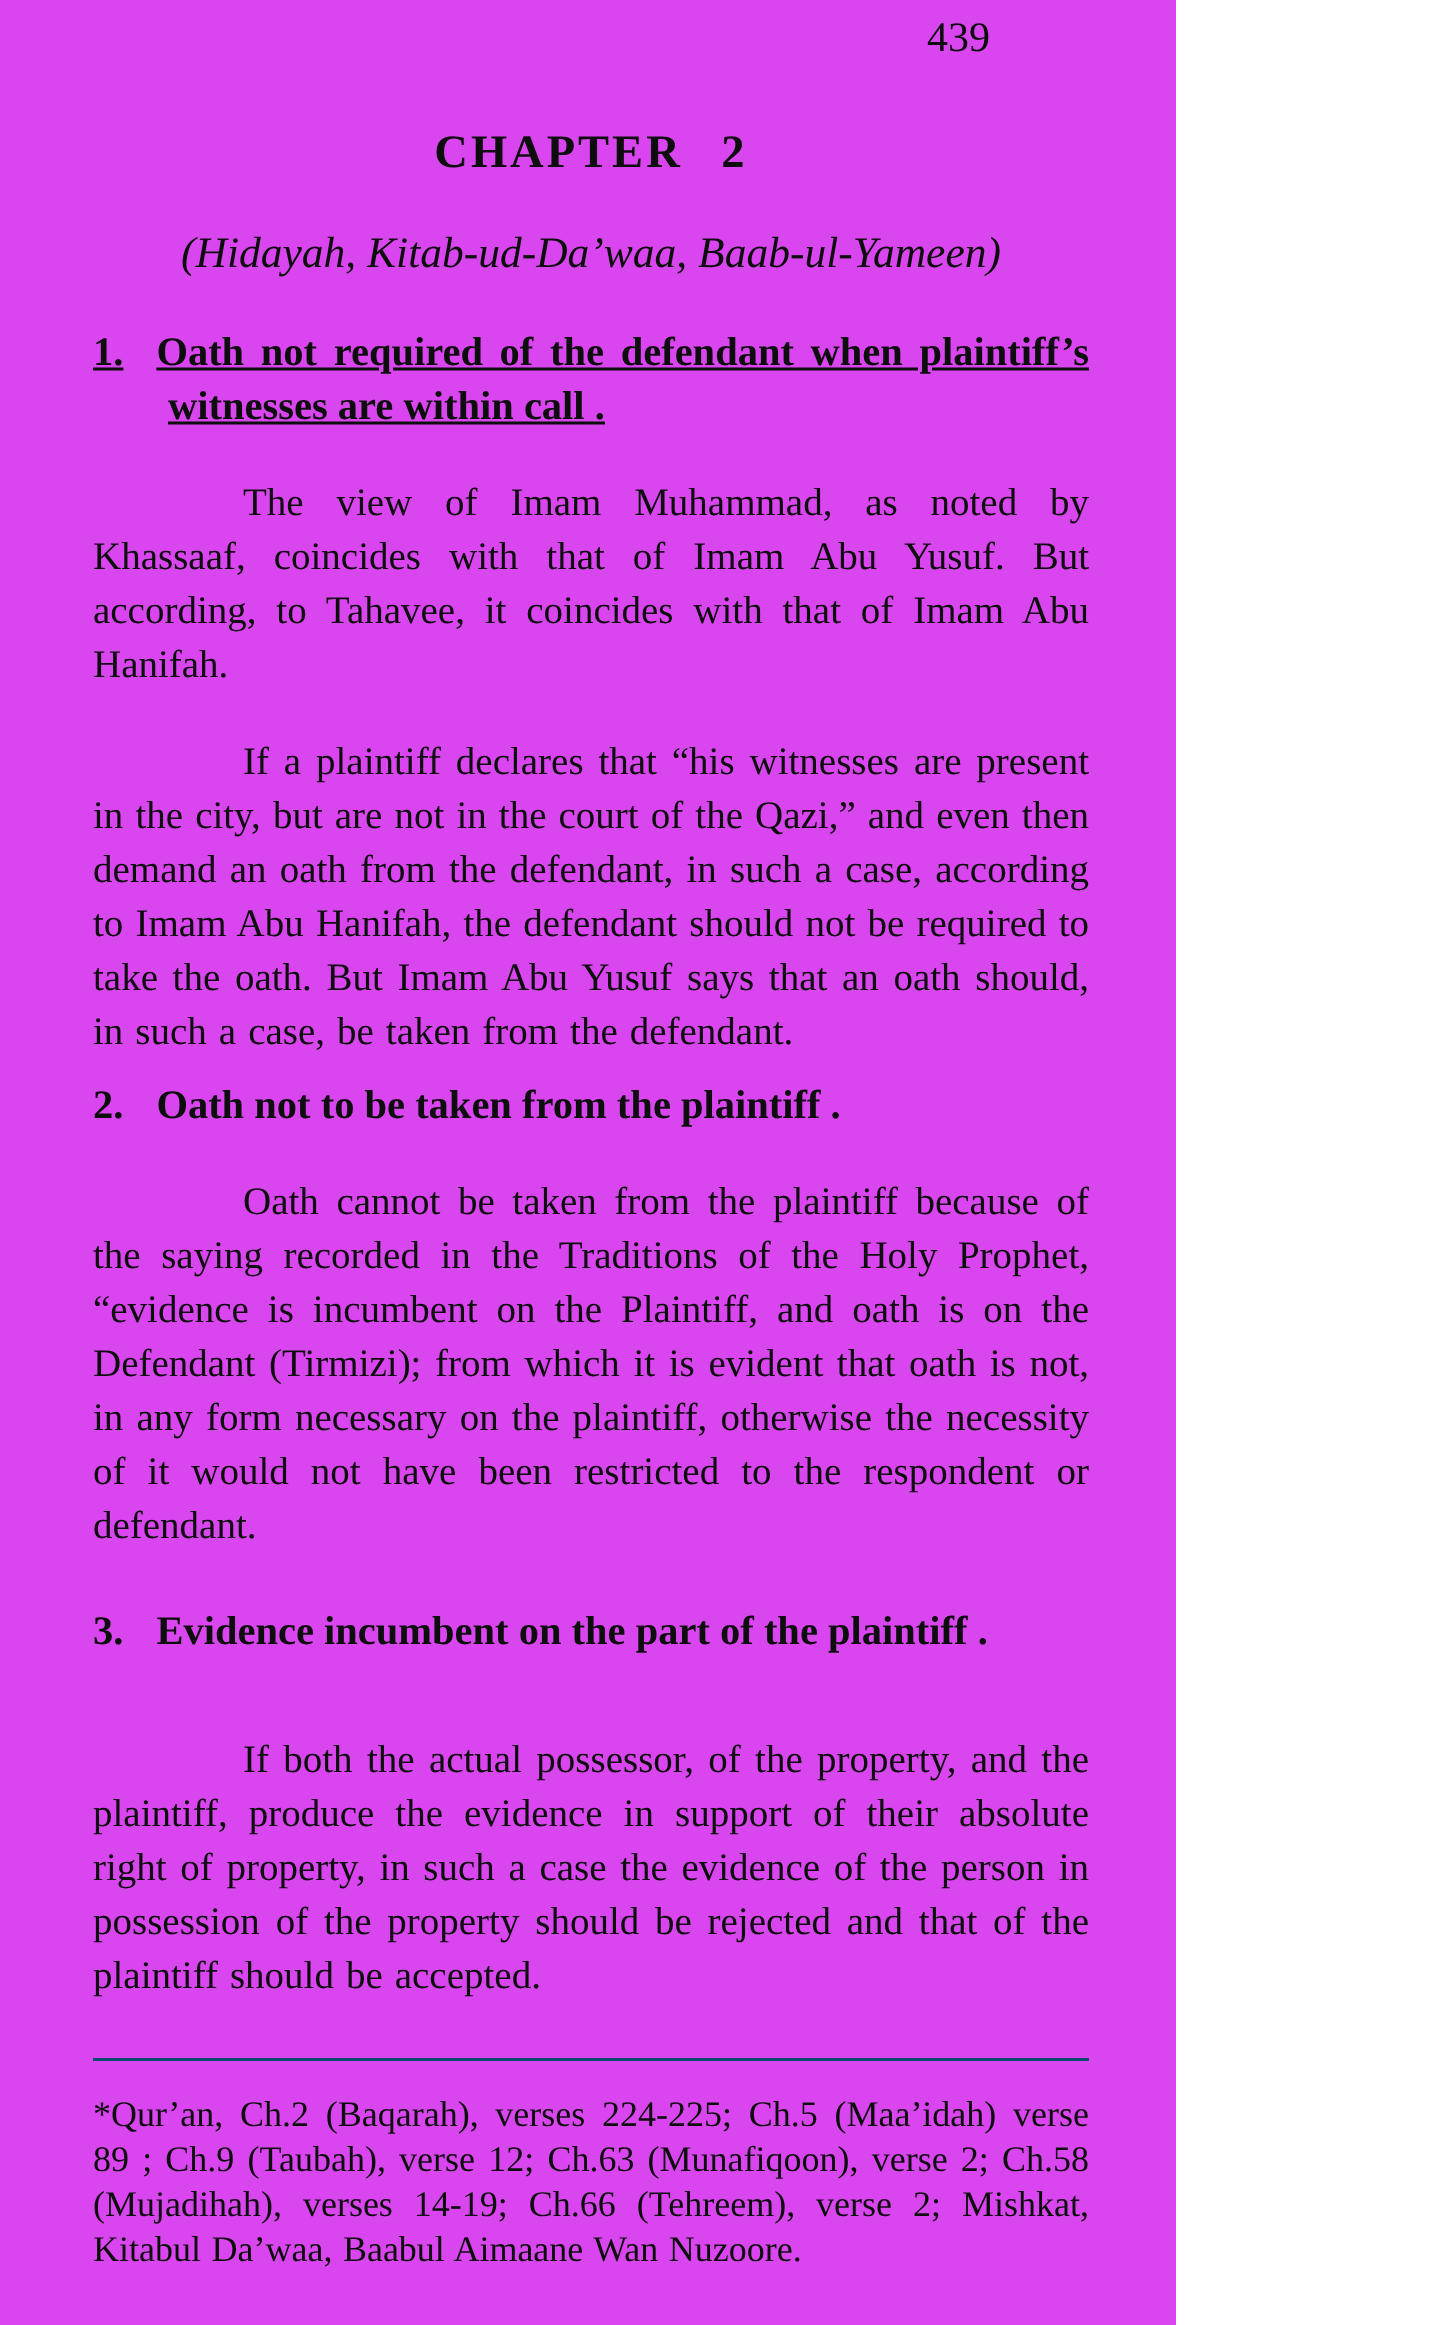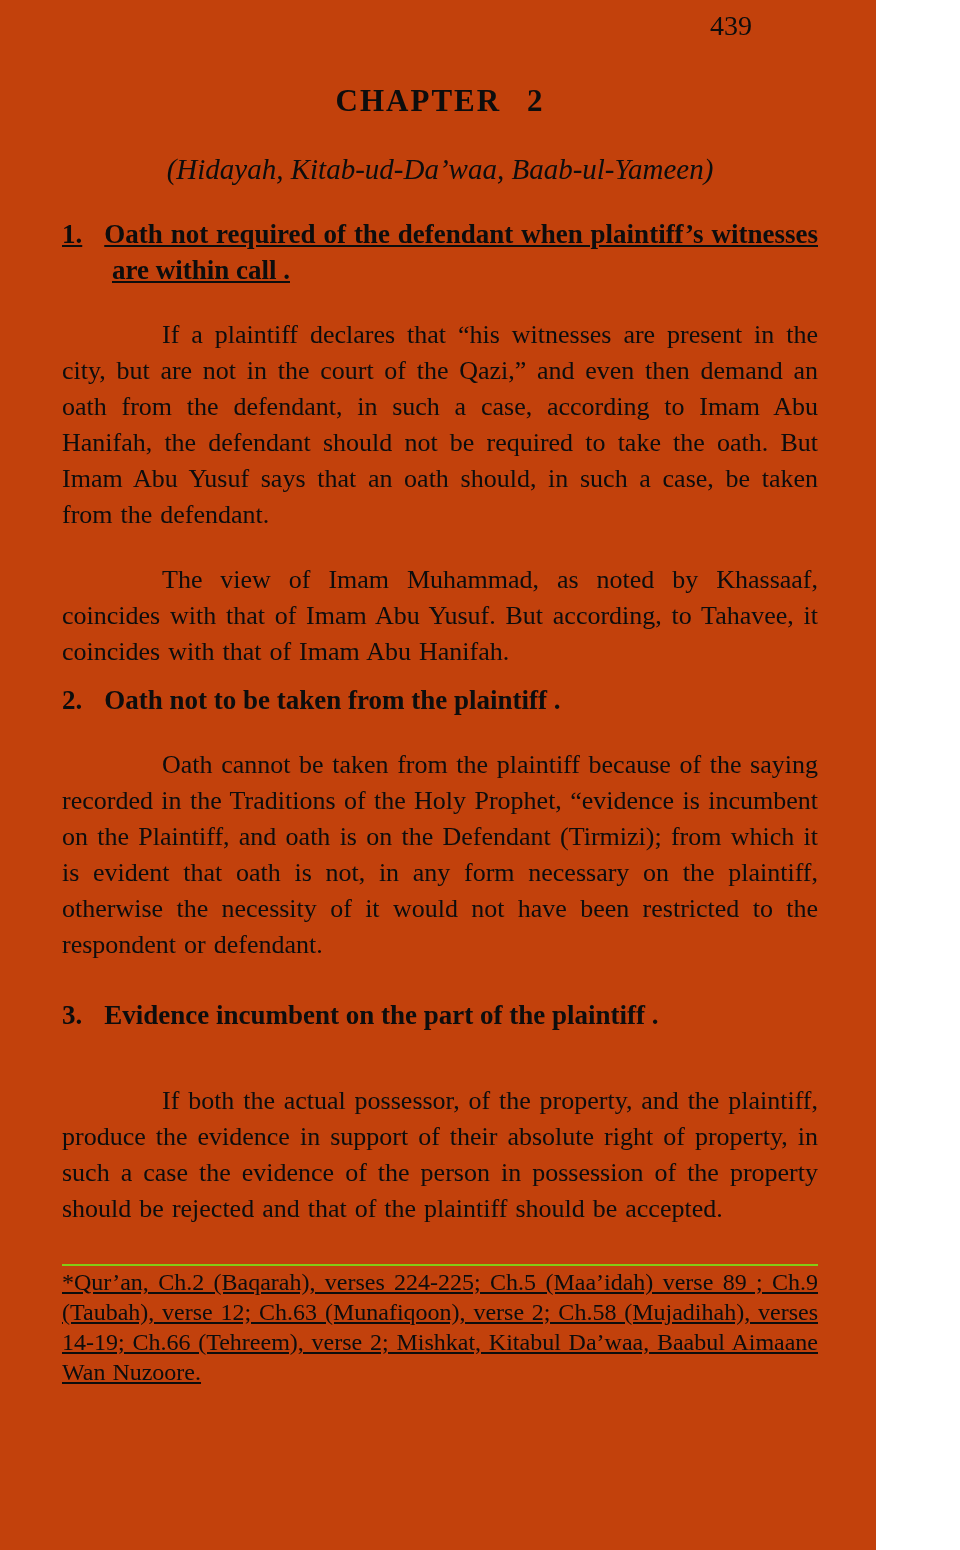--- a/index.html
+++ b/index.html
@@ -5,24 +5,24 @@
   * { margin: 0; padding: 0; box-sizing: border-box; }
   html, body { background: #ffffff; }
   body {
     width: 960px;
     min-height: 1550px;
     margin: 0 auto;
     font-family: "Liberation Serif", "DejaVu Serif", serif;
     color: #0d0d0d;
   }
   .page {
-    width: 876px;
+    width: 784px;
     min-height: 1550px;
     padding: 8px 58px 24px 62px;
-    background: #c2410c;
+    background: #d946ef;
     position: relative;
   }
   .page-number {
     text-align: right;
     padding-right: 66px;
     font-size: 28px;
     line-height: 36px;
   }
   .chapter-heading {
     margin-top: 38px;
@@ -64,23 +64,22 @@
     font-size: 26px;
     line-height: 36px;
     text-align: justify;
     text-indent: 100px;
     margin-top: 29px;
     word-spacing: 1.5px;
   }
   .section-3 p.body { margin-top: 50px; }
   .footnote-block {
     margin-top: 37px;
-    border-top: 2px solid #84cc16;
-    padding-top: 1px;
-    text-decoration: underline;
+    border-top: 2px solid #0c4a6e;
+    padding-top: 21px;
   }
   .footnote-text {
     font-size: 24px;
     line-height: 30px;
     text-align: justify;
     word-spacing: 1px;
   }
 </style>
 </head>
 <body>
@@ -89,22 +88,22 @@
 
   <div class="page-number">439</div>
 
   <h1 class="chapter-heading">CHAPTER 2</h1>
 
 
   <div class="chapter-subtitle">(Hidayah, Kitab-ud-Da’waa, Baab-ul-Yameen)</div>
 
   <div class="section section-1">
     <h3 class="section-heading"><span class="num">1.</span><span>Oath not required of the defendant when plaintiff’s witnesses are within call .</span></h3>
+    <p class="body">The view of Imam Muhammad, as noted by Khassaaf, coincides with that of Imam Abu Yusuf. But according, to Tahavee, it coincides with that of Imam Abu Hanifah.</p>
     <p class="body">If a plaintiff declares that “his witnesses are present in the city, but are not in the court of the Qazi,” and even then demand an oath from the defendant, in such a case, according to Imam Abu Hanifah, the defendant should not be required to take the oath. But Imam Abu Yusuf says that an oath should, in such a case, be taken from the defendant.</p>
-    <p class="body">The view of Imam Muhammad, as noted by Khassaaf, coincides with that of Imam Abu Yusuf. But according, to Tahavee, it coincides with that of Imam Abu Hanifah.</p>
   </div>
 
   <div class="section section-2">
     <h3 class="section-heading"><span class="num">2.</span><span>Oath not to be taken from the plaintiff .</span></h3>
     <p class="body">Oath cannot be taken from the plaintiff because of the saying recorded in the Traditions of the Holy Prophet, “evidence is incumbent on the Plaintiff, and oath is on the Defendant (Tirmizi); from which it is evident that oath is not, in any form necessary on the plaintiff, otherwise the necessity of it would not have been restricted to the respondent or defendant.</p>
   </div>
 
   <div class="section section-3">
     <h3 class="section-heading"><span class="num">3.</span><span>Evidence incumbent on the part of the plaintiff .</span></h3>
     <p class="body">If both the actual possessor, of the property, and the plaintiff, produce the evidence in support of their absolute right of property, in such a case the evidence of the person in possession of the property should be rejected and that of the plaintiff should be accepted.</p>

